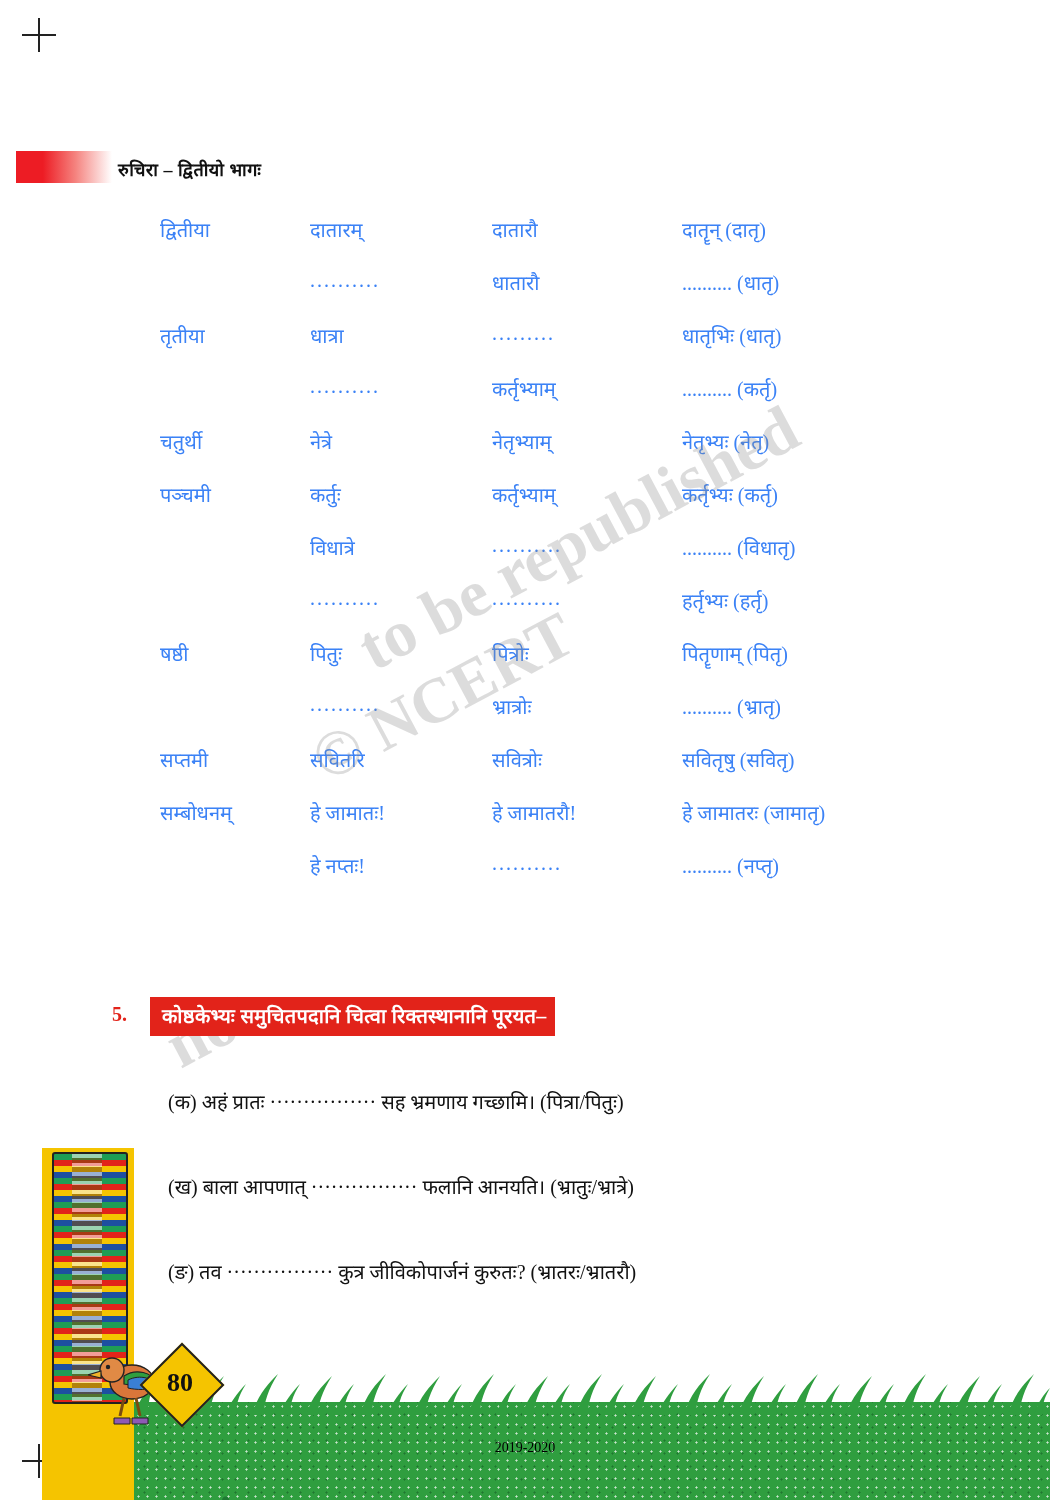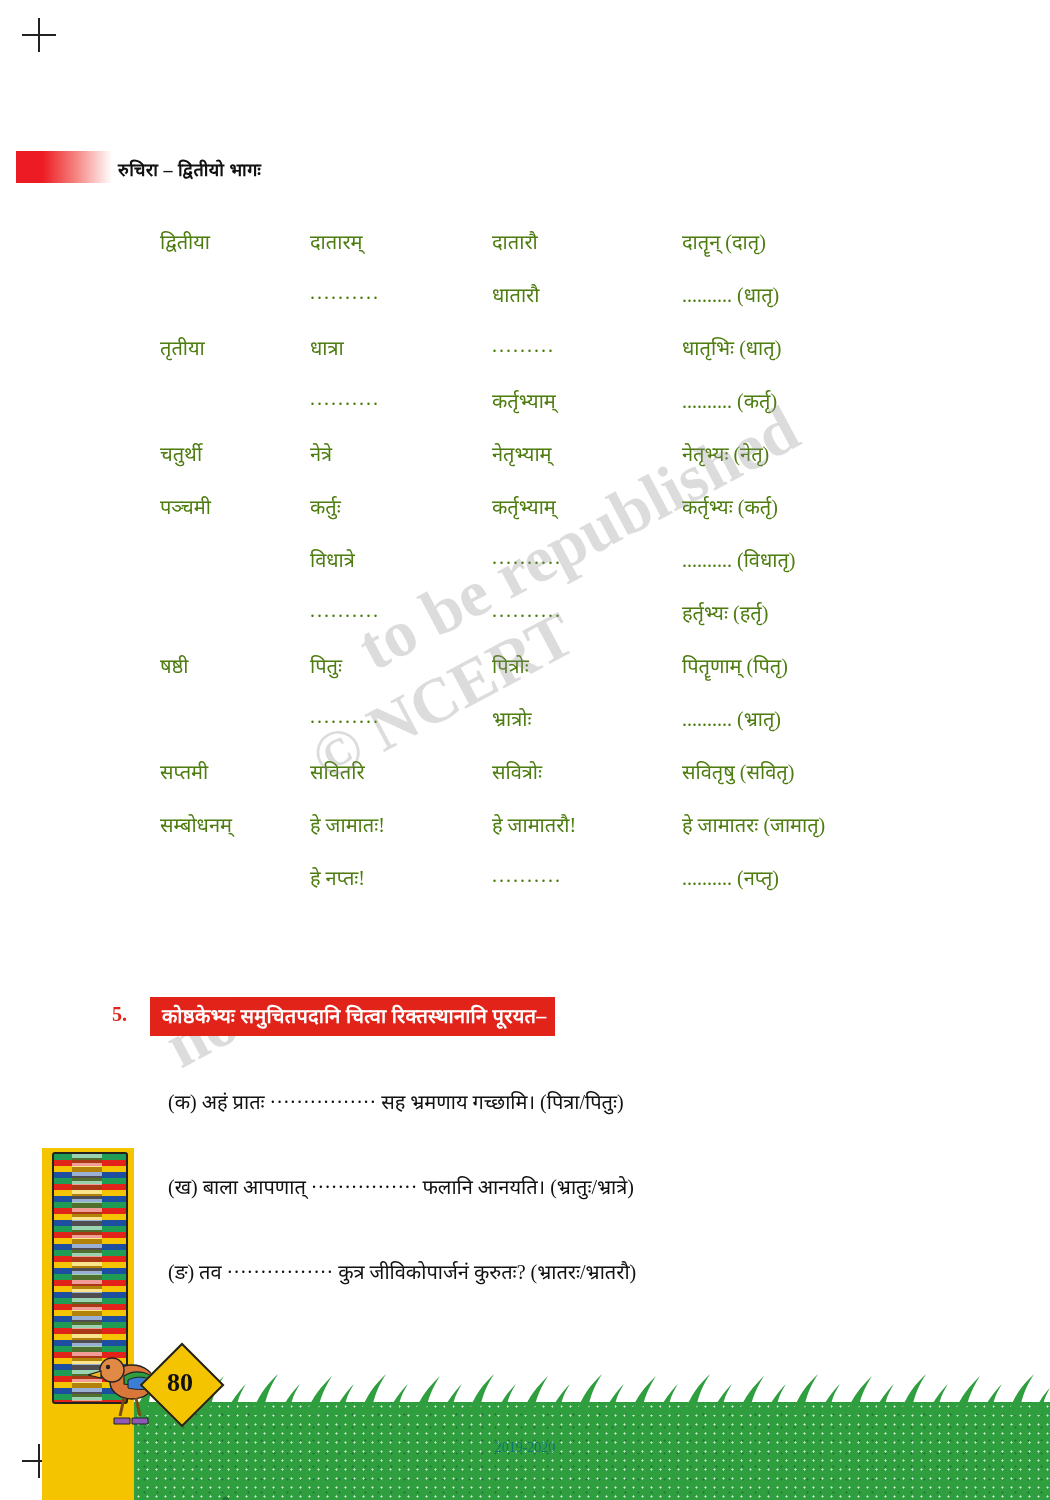--- a/index.html
+++ b/index.html
@@ -54,26 +54,26 @@
     font-size: 18px;
     font-weight: bold;
     color: #111;
     letter-spacing: 0.5px;
   }
 
   
   .decl-table {
     position: absolute;
     left: 160px;
-    top: 228px;
+    top: 216px;
     width: 720px;
     border-collapse: collapse;
     font-family: "Liberation Serif", serif;
     font-size: 20px;
-    color: #4d7c0f;
+    color: #3b82f6;
   }
   .decl-table td {
     padding: 0 0 0 0;
     height: 53px;
     vertical-align: top;
     white-space: nowrap;
   }
   .decl-table td.c0 { width: 150px; }
   .decl-table td.c1 { width: 182px; }
   .decl-table td.c2 { width: 190px; }
@@ -241,21 +241,21 @@
     height: 90px;
   }
   .year {
     position: absolute;
     left: 0;
     top: 1440px;
     width: 1050px;
     text-align: center;
     font-family: "Liberation Serif", serif;
     font-size: 14px;
-    color: #0f766e;
+    color: #000000;
   }
 </style>
 </head>
 <body>
 
 <div class="page">
 
   <div class="crop crop-tl"></div>
   <div class="crop crop-bl"></div>
 

